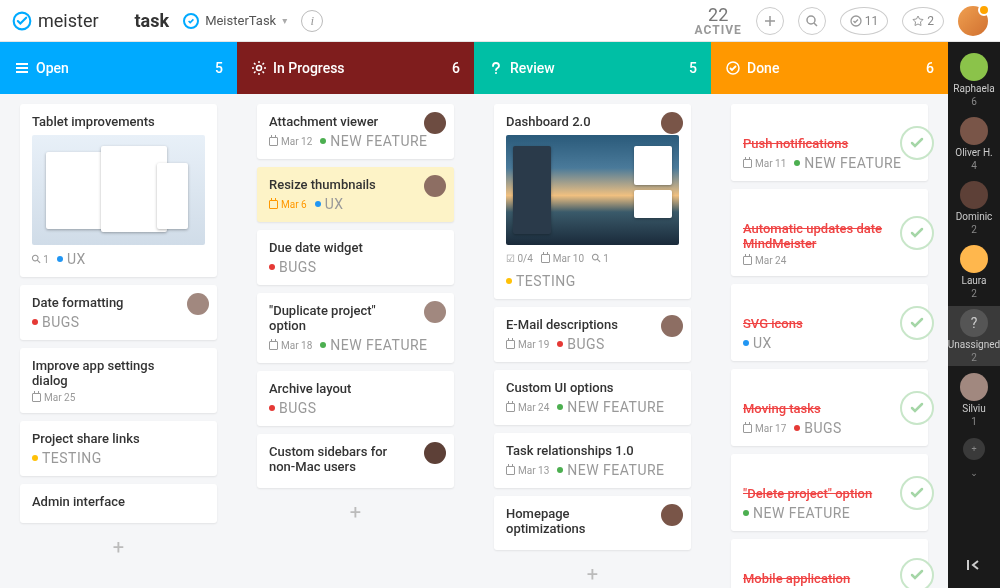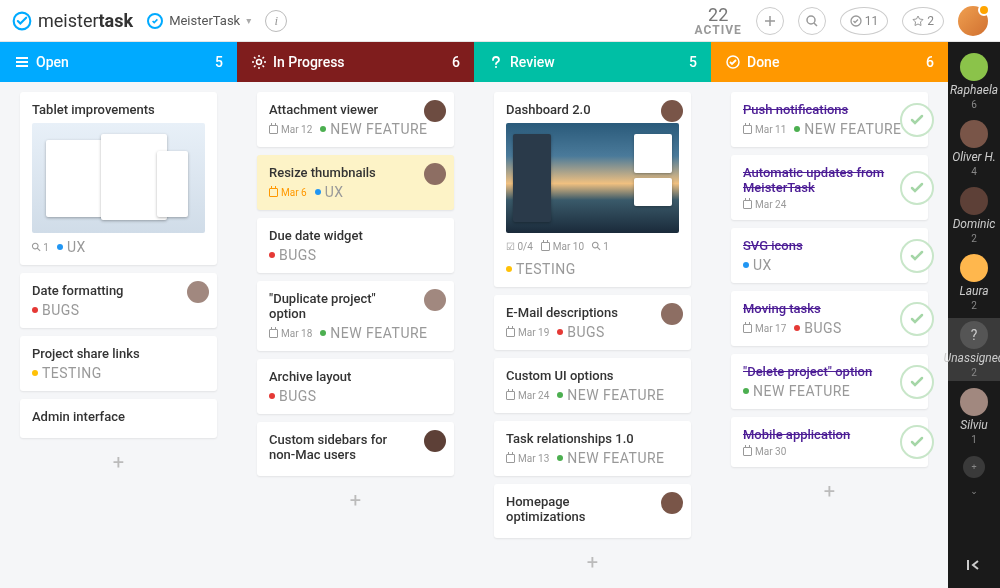--- a/index.html
+++ b/index.html
@@ -1,64 +1,64 @@
 <!DOCTYPE html>
 <html><head>
 <meta charset="utf-8">
 <style>
 * { box-sizing: border-box; margin: 0; padding: 0; font-family: -apple-system, BlinkMacSystemFont, "Segoe UI", Roboto, sans-serif; }
 html, body { width: 1000px; height: 588px; overflow: hidden; background: #f5f6f8; }
 .topbar { height: 42px; background: #fff; border-bottom: 1px solid #e5e5e5; display: flex; align-items: center; padding: 0 12px; gap: 14px; }
 .logo { display: flex; align-items: center; gap: 6px; font-size: 18px; font-weight: 400; color: #333; }
-.logo b { font-weight: 700; }
+.logo b { font-weight: 700; margin-left: 36px; }
 .check-logo { width: 20px; height: 20px; }
 .project-selector { display: flex; align-items: center; gap: 6px; font-size: 13px; color: #555; cursor: pointer; }
 .mini-check { width: 16px; height: 16px; border-radius: 50%; border: 2px solid #00aaff; display: flex; align-items: center; justify-content: center; }
 .info-icon { width: 22px; height: 22px; border: 1.5px solid #bbb; border-radius: 50%; display: flex; align-items: center; justify-content: center; color: #999; font-size: 13px; font-style: italic; font-family: serif; cursor: pointer; }
 .top-spacer { flex: 1; }
 .active-count { text-align: center; color: #999; line-height: 1; }
 .active-count .n { font-size: 18px; color: #777; }
 .active-count .lbl { font-size: 12px; letter-spacing: 1px; font-weight: bold; }
 .top-btn { width: 28px; height: 28px; border: 1.5px solid #ccc; border-radius: 50%; display: flex; align-items: center; justify-content: center; color: #888; cursor: pointer; gap: 3px; }
 .top-btn-wide { width: auto; padding: 0 9px; font-size: 12px; justify-content: center; }
 .avatar-top { width: 30px; height: 30px; border-radius: 50%; background: linear-gradient(135deg,#f0a050,#d07030); position: relative; cursor: pointer; }
 .avatar-top::after { content: ""; position: absolute; top: -2px; right: -2px; width: 8px; height: 8px; background: #ffa500; border-radius: 50%; border: 2px solid #fff; }
 .board { display: flex; height: calc(588px - 42px); }
 .columns { flex: 1; display: flex; gap: 0; overflow: hidden; }
 .col { flex: 1; display: flex; flex-direction: column; min-width: 0; }
-.col-head { height: 40px; display: flex; align-items: center; padding: 14px 14px; color: #fff; font-size: 14px; font-weight: 500; cursor: pointer; }
+.col-head { height: 52px; display: flex; align-items: center; padding: 14px 14px; color: #fff; font-size: 14px; font-weight: 500; cursor: pointer; }
 .col-head .ico { width: 22px; display: flex; align-items: center; }
 .col-head .title { flex: 1; }
 .col-head .count { font-size: 14px; }
 .col-body { flex: 1; padding: 10px 20px; overflow-y: auto; display: flex; flex-direction: column; gap: 8px; }
 .col-body::-webkit-scrollbar { width: 0; }
 .card { background: #fff; border-radius: 3px; box-shadow: 0 1px 2px rgba(0,0,0,0.08); padding: 10px 12px; position: relative; cursor: pointer; }
 .card.hl { background: #fdf3c7; }
-.card.done .ct { text-decoration: line-through; color: #4c1d95; }
+.card.done .ct { text-decoration: line-through; color: #ef4444; margin-top: 22px; }
 .ct { font-size: 13px; color: #333; font-weight: 500; margin-bottom: 4px; padding-right: 28px; }
 .meta { display: flex; align-items: center; gap: 8px; font-size: 10px; color: #999; flex-wrap: wrap; }
 .meta .date { display: flex; align-items: center; gap: 3px; }
 .cal-ico { width: 9px; height: 9px; border: 1px solid currentColor; border-radius: 1px; position: relative; }
 .cal-ico::before { content: ""; position: absolute; top: -3px; left: 1px; right: 1px; height: 2px; border-left: 1px solid currentColor; border-right: 1px solid currentColor; }
 .tag { display: flex; align-items: center; gap: 4px; text-transform: uppercase; letter-spacing: .5px; font-size: 14px; }
 .dot { width: 6px; height: 6px; border-radius: 50%; }
 .dot.green { background: #4caf50; } .dot.red { background: #e53935; } .dot.blue { background: #2196f3; } .dot.yellow { background: #ffc107; }
 .card .av { position: absolute; top: 8px; right: 8px; width: 22px; height: 22px; border-radius: 50%; background: #888; }
 .card .done-check { position: absolute; top: 50%; right: -6px; transform: translateY(-50%); width: 34px; height: 34px; border-radius: 50%; border: 2px solid #c8e6c9; display: flex; align-items: center; justify-content: center; background: #fff; }
 .attach-ico { display: inline-flex; transform: rotate(-45deg); font-size: 12px; }
 .checklist { display: flex; align-items: center; gap: 3px; }
 .img-prev { width: 100%; height: 110px; background: linear-gradient(180deg,#e8f0f8,#d0dce8); border-radius: 2px; margin: 6px 0; position: relative; overflow: hidden; }
 .img-prev.dash { background: linear-gradient(180deg,#2a5a7a 0%,#4a7a9a 30%,#f0c080 55%,#3a5a6a 70%,#1a2a3a 100%); }
 .img-prev .mini { position: absolute; background: #fff; border-radius: 2px; box-shadow: 0 1px 3px rgba(0,0,0,.3); }
 .add-btn { text-align: center; color: #bbb; font-size: 20px; padding: 4px; cursor: pointer; }
 .sidebar { width: 52px; background: #1a1a1a; display: flex; flex-direction: column; align-items: center; padding: 8px 0; gap: 4px; color: #ccc; font-size: 9px; }
 .sb-user { display: flex; flex-direction: column; align-items: center; gap: 2px; cursor: pointer; padding: 3px 0; width: 100%; }
 .sb-user.sel { background: #3a3a3a; }
 .sb-av { width: 28px; height: 28px; border-radius: 50%; background: #666; }
-.sb-user .nm { font-size: 12px; font-style: italic; }
+.sb-user .nm { font-size: 10px; }
 .sb-user .ct2 { font-size: 10px; color: #888; }
 .sb-add { width: 22px; height: 22px; border-radius: 50%; background: #3a3a3a; display: flex; align-items: center; justify-content: center; color: #888; cursor: pointer; margin-top: 4px; }
 .sb-bottom { margin-top: auto; color: #ccc; cursor: pointer; padding-bottom: 8px; }
 .orange { color: #ff9800; }
 svg { display: block; }
 </style>
 </head>
 <body>
 
 <div class="topbar">
@@ -137,20 +137,26 @@
             </div>
           </div>
           <div class="card">
             <div class="ct">Date formatting</div>
             <div class="meta">
               <span class="tag"><span class="dot red"></span>BUGS</span>
             </div>
             <div class="av" style="background:#a1887f"></div>
           </div>
           <div class="card">
+            <div class="ct">Improve app settings dialog</div>
+            <div class="meta">
+              <span class="date "><span class="cal-ico"></span>Mar 25</span>
+            </div>
+          </div>
+          <div class="card">
             <div class="ct">Project share links</div>
             <div class="meta">
               <span class="tag"><span class="dot yellow"></span>TESTING</span>
             </div>
           </div>
           <div class="card">
             <div class="ct">Admin interface</div>
           </div>
           <div class="add-btn">+</div>
         </div>
@@ -284,21 +290,21 @@
               <span class="date "><span class="cal-ico"></span>Mar 11</span>
               <span class="tag"><span class="dot green"></span>NEW FEATURE</span>
             </div>
             <div class="done-check">
               <svg width="18" height="18" viewBox="0 0 18 18">
                 <path d="M4 9l3 3 7-7" fill="none" stroke="#a5d6a7" stroke-width="2.5" stroke-linecap="round"></path>
               </svg>
             </div>
           </div>
           <div class="card done">
-            <div class="ct">Automatic updates from MeisterTask</div>
+            <div class="ct">Automatic updates date MindMeister</div>
             <div class="meta">
               <span class="date "><span class="cal-ico"></span>Mar 24</span>
             </div>
             <div class="done-check">
               <svg width="18" height="18" viewBox="0 0 18 18">
                 <path d="M4 9l3 3 7-7" fill="none" stroke="#a5d6a7" stroke-width="2.5" stroke-linecap="round"></path>
               </svg>
             </div>
           </div>
           <div class="card done">

